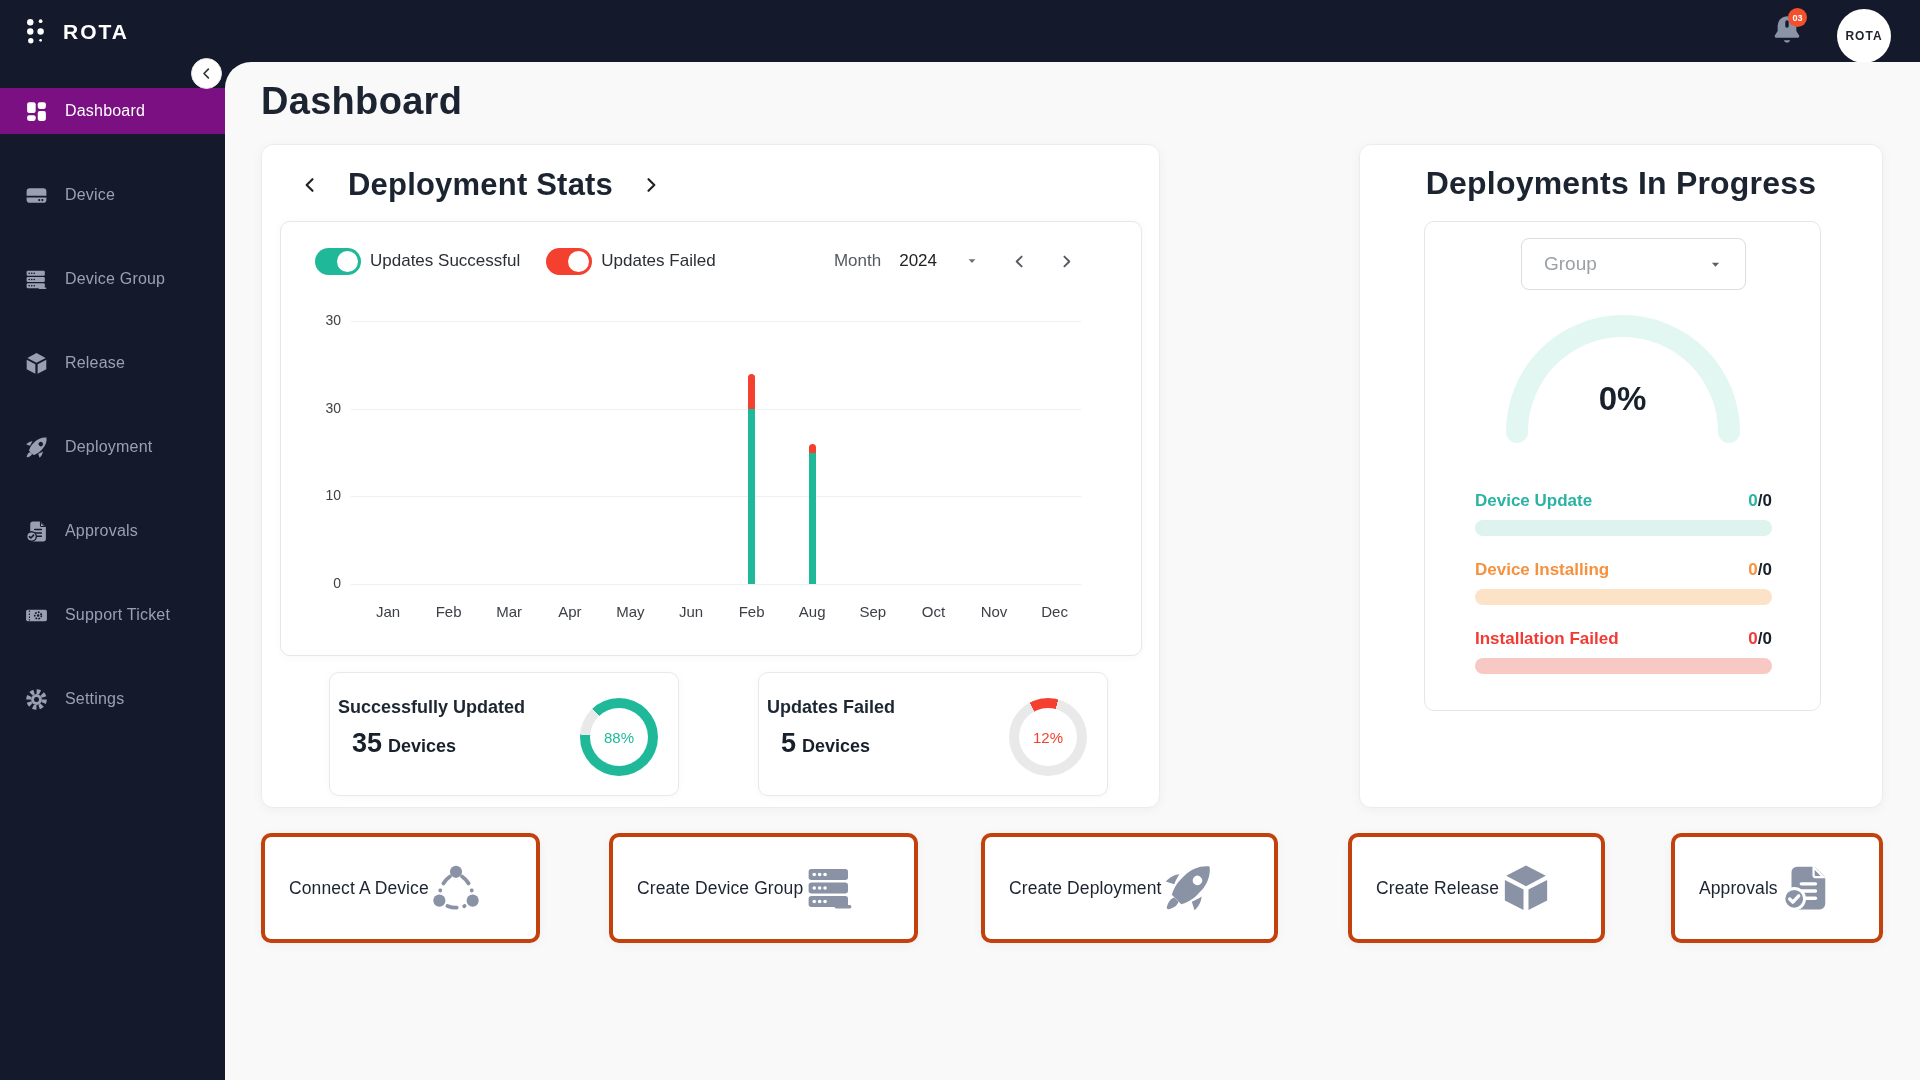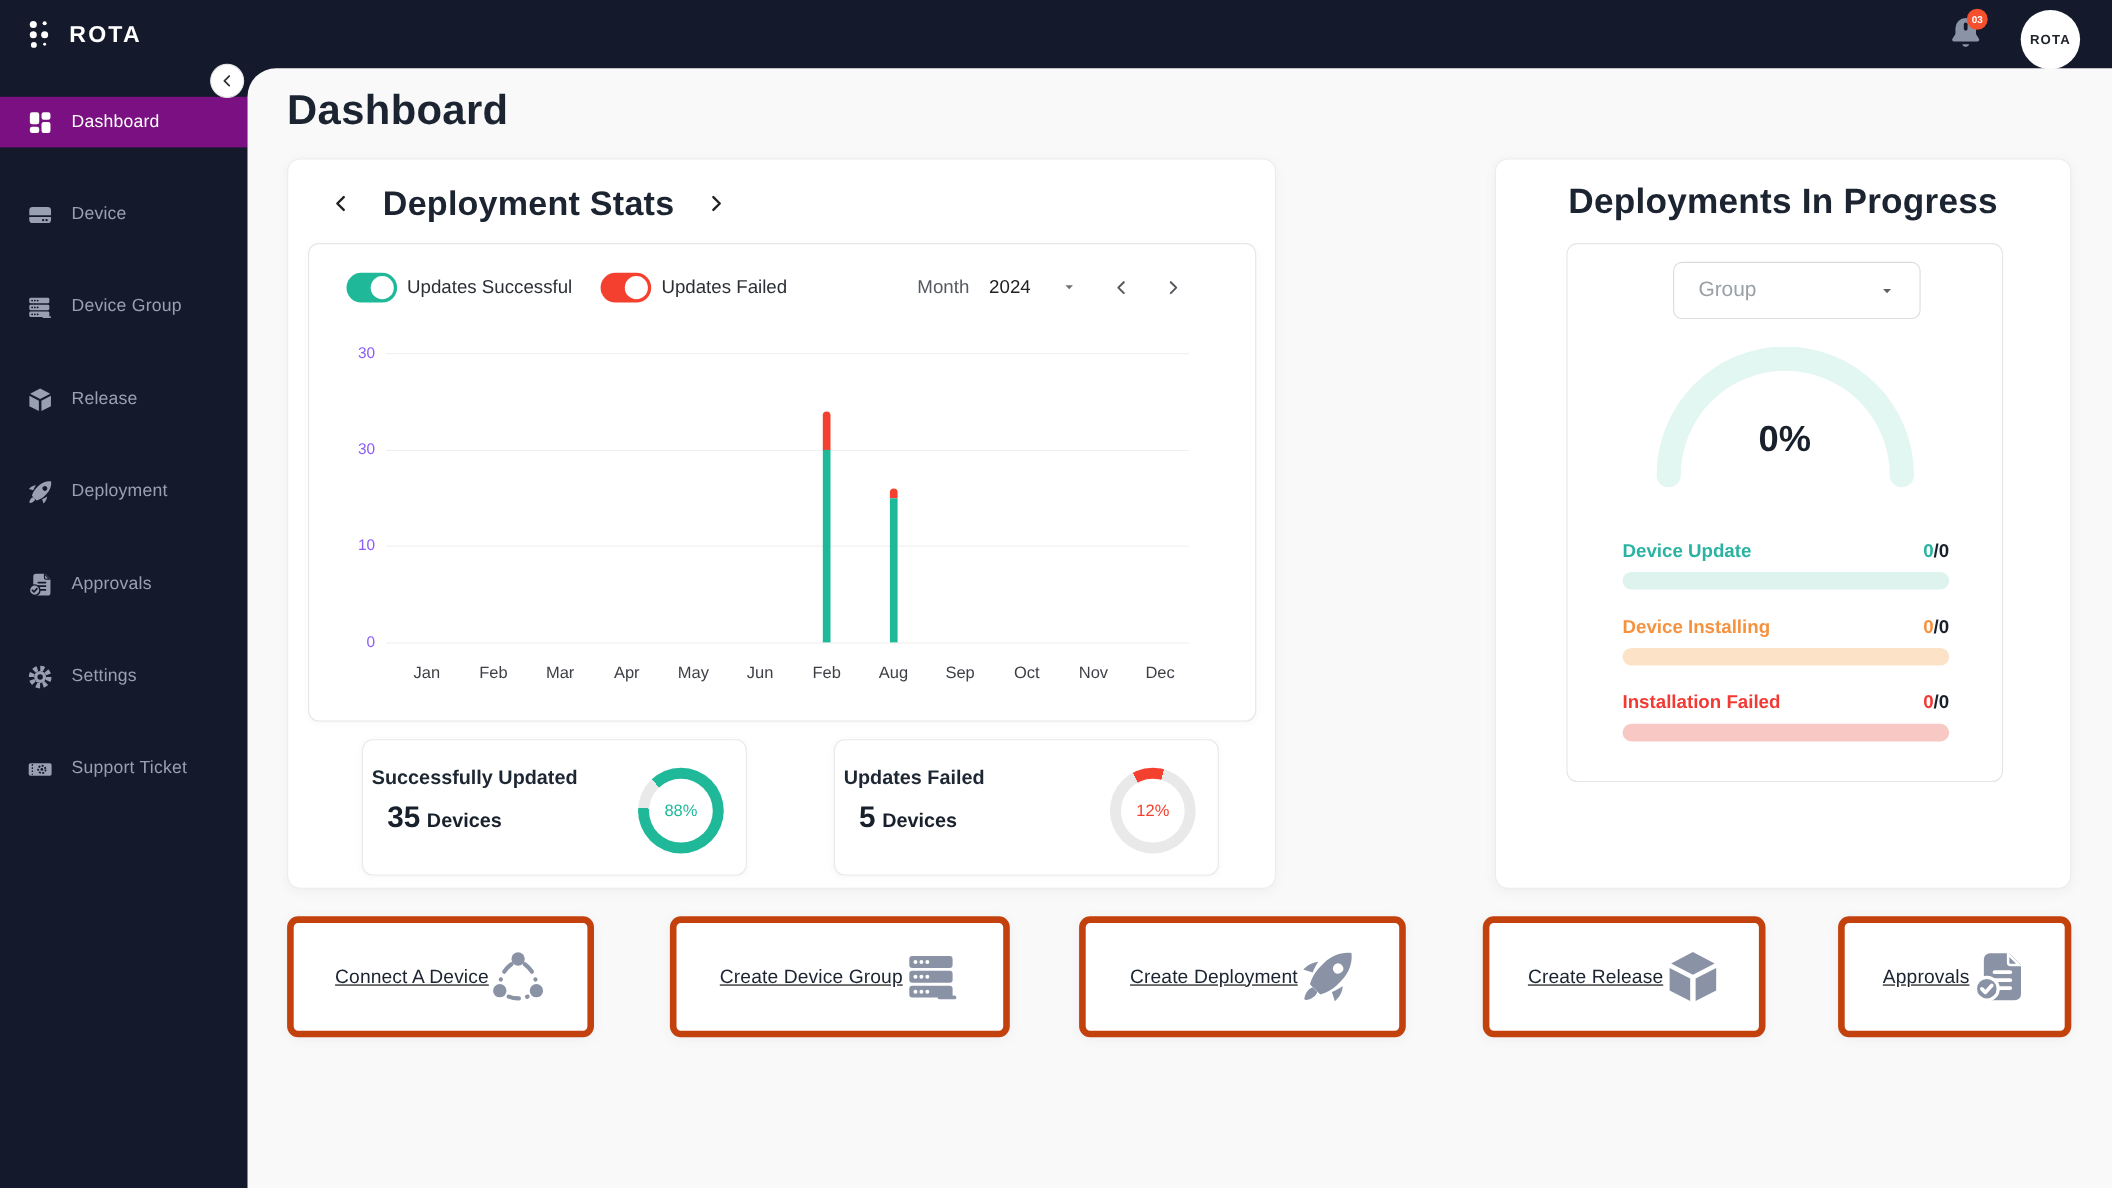--- a/index.html
+++ b/index.html
@@ -56,21 +56,21 @@
   .toggle-label { font-size:17px; color:#2b2f36; }
   .month-group { margin-left:auto; display:flex; align-items:center; }
   .month-label { font-size:17px; color:#555a61; }
   .month-value { font-size:17px; color:#222; margin-left:18px; cursor:pointer; }
   .caret-down  { width:14px; height:14px; color:#707070; margin-left:28px; cursor:pointer; }
   .mini-chevron{ width:17px; height:17px; color:#55595f; cursor:pointer; }
   .mini-chevron.prev { margin-left:32px; } .mini-chevron.next { margin-left:30px; }
 
   .plot { position:absolute; left:70px; top:99px; width:730px; height:263px; }
   .gridline { position:absolute; left:0; right:0; height:1px; background:#efefef; }
-  .ylabel { position:absolute; left:-58px; width:48px; text-align:right; font-size:14px; color:#8b5cf6; }
+  .ylabel { position:absolute; left:-58px; width:48px; text-align:right; font-size:14px; color:#404040; }
   .xlabel { position:absolute; top:282px; transform:translateX(-50%); font-size:15px; color:#3d4046; }
   .bar { position:absolute; bottom:0; width:7px; display:flex; flex-direction:column; }
   .bar .seg-fail { border-radius:4px 4px 0 0; }
   .bar .seg-ok { flex:1 1 auto; }
 
   .summary-card { position:absolute; top:527px; width:350px; height:124px; background:#fff;
     border:1px solid #e9e9e9; border-radius:10px; box-shadow:0 1px 6px rgba(120,120,130,.06); }
   .summary-card.s1 { left:67px; } .summary-card.s2 { left:496px; }
   .sum-title { position:absolute; left:8px; top:24px; font-size:18px; font-weight:700; color:#1d2733; }
   .sum-count { position:absolute; left:22px; top:55px; font-size:27px; font-weight:700; color:#17202b; }
@@ -98,23 +98,23 @@
     font-size:33px; font-weight:700; color:#17202b; }
   .p-rows { position:absolute; left:50px; top:268px; width:297px; }
   .p-row { margin-bottom:23px; }
   .p-head { display:flex; justify-content:space-between; align-items:center; height:22px; }
   .p-label { font-size:17px; font-weight:700; }
   .p-value { font-size:17px; font-weight:700; }
   .p-total { color:#17202b; }
   .p-bar { height:16px; border-radius:8px; margin-top:8px; }
 
   
-  .action-card { position:absolute; top:771px; height:110px; background:#fff; border:6px solid #c2410c;
+  .action-card { position:absolute; top:771px; height:110px; background:#fff; border:4px solid #c2410c;
     border-radius:10px; box-shadow:0 2px 10px rgba(120,120,130,.07); display:flex; align-items:center;
-    justify-content:center; padding:0 22px 0 24px; cursor:pointer;text-decoration:underline; --icon-bg:#ffffff; }
+    justify-content:flex-start; padding:0 22px 0 24px; cursor:pointer; --icon-bg:#ffffff; }
   .action-label { font-size:17.5px; color:#1b2430; letter-spacing:.1px; }
   .action-icon { width:54px; height:54px; color:#8a92a6; flex:0 0 auto; }
 </style>
 </head>
 <body>
 
 <div class="logo">
   <span class="logo-dots" id="logo-dots">
       <svg viewBox="0 0 26 30" fill="#fff">
         <circle cx="6" cy="6" r="3.1"></circle>
@@ -216,38 +216,38 @@
             </g>
             <circle cx="7.2" cy="16.8" r="4.6"></circle>
             <circle cx="7.2" cy="16.8" r="4.6" fill="none" stroke="var(--icon-bg)" stroke-width="1.3"></circle>
             <path d="M5.2 16.9l1.4 1.4 2.6-2.8" fill="none" stroke="var(--icon-bg)" stroke-width="1.5" stroke-linecap="round" stroke-linejoin="round"></path>
           </svg>
         </span>
         <span class="s-label">Approvals</span>
       </div>
       <div class="side-item">
         <span class="s-icon">
+          <svg viewBox="0 0 24 24" fill="currentColor">
+            <rect x="2" y="6.5" width="20" height="11" rx="1.6"></rect>
+            <line x1="5.2" y1="7.3" x2="5.2" y2="16.7" stroke="var(--icon-bg)" stroke-width="1.1" stroke-dasharray="1.4 1.4"></line>
+            <circle cx="13.5" cy="12" r="3.2" fill="none" stroke="var(--icon-bg)" stroke-width="1.6" stroke-dasharray="1.7 1.2"></circle>
+            <circle cx="13.5" cy="12" r="1.2" fill="var(--icon-bg)"></circle>
+          </svg>
+        </span>
+        <span class="s-label">Support Ticket</span>
+      </div>
+      <div class="side-item">
+        <span class="s-icon">
           <svg viewBox="0 0 24 24">
             <circle cx="12" cy="12" r="7.6" fill="none" stroke="currentColor" stroke-width="4.6" stroke-dasharray="3.4 2.55"></circle>
             <circle cx="12" cy="12" r="5.2" fill="currentColor"></circle>
             <circle cx="12" cy="12" r="2.4" fill="var(--icon-bg)"></circle>
           </svg>
         </span>
         <span class="s-label">Settings</span>
-      </div>
-      <div class="side-item">
-        <span class="s-icon">
-          <svg viewBox="0 0 24 24" fill="currentColor">
-            <rect x="2" y="6.5" width="20" height="11" rx="1.6"></rect>
-            <line x1="5.2" y1="7.3" x2="5.2" y2="16.7" stroke="var(--icon-bg)" stroke-width="1.1" stroke-dasharray="1.4 1.4"></line>
-            <circle cx="13.5" cy="12" r="3.2" fill="none" stroke="var(--icon-bg)" stroke-width="1.6" stroke-dasharray="1.7 1.2"></circle>
-            <circle cx="13.5" cy="12" r="1.2" fill="var(--icon-bg)"></circle>
-          </svg>
-        </span>
-        <span class="s-label">Support Ticket</span>
       </div>
     </div>
 </nav>
 <div class="collapse-btn" id="collapse-btn">
     <svg viewBox="0 0 24 24" fill="none" stroke="currentColor" stroke-width="2.6" stroke-linecap="round" stroke-linejoin="round">
       <path d="M15 5l-7 7 7 7"></path>
     </svg>
   </div>
 
 <main class="content">

